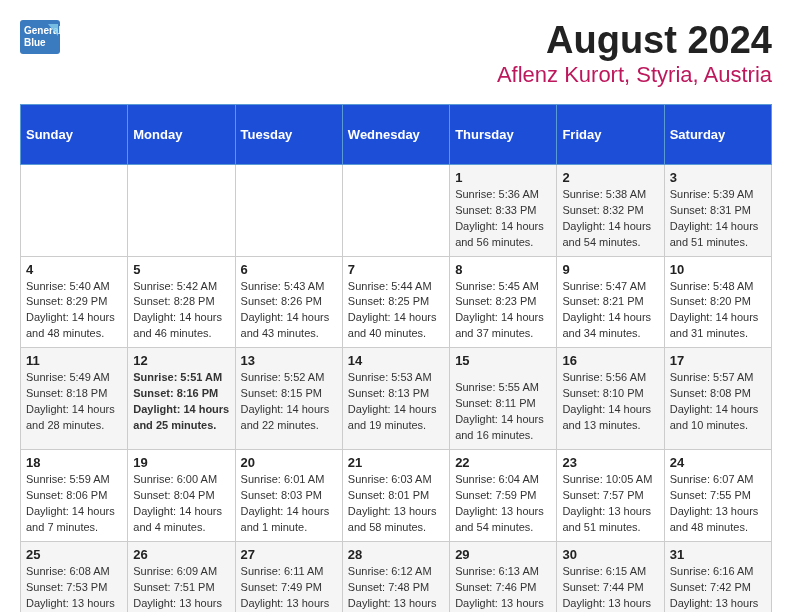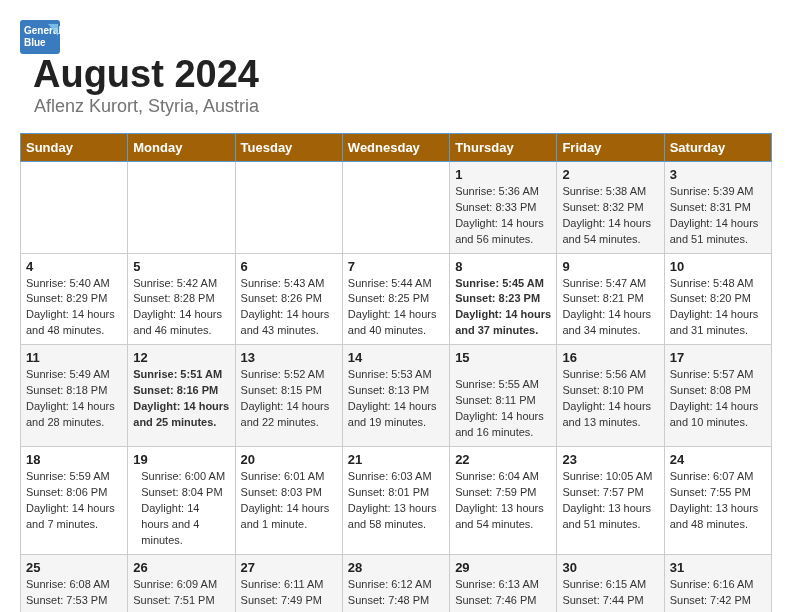--- a/index.html
+++ b/index.html
@@ -8,52 +8,51 @@
       background: #fff;
       width: 792px;
       min-height: 612px;
       padding: 20px;
     }
     .header {
       display: flex;
       align-items: flex-start;
       justify-content: space-between;
       margin-bottom: 16px;
-      flex-direction: column;
     }
     .logo {
       display: flex;
       flex-direction: column;
       align-items: flex-start;
     }
     .title-block {
       text-align: right;
     }
     .title-block h1 {
       font-size: 38px;
       font-weight: bold;
       color: #222;
       line-height: 1.1;
       margin-left: 13px;
     }
     .title-block h2 {
-      font-size: 18px;
+      font-size: 22px;
       font-weight: normal;
-      color: #737373;
+      color: #be185d;
     }
     table {
       width: 100%;
       border-collapse: collapse;
       font-size: 11.5px;
     }
     thead tr th {
-      background-color: #a16207;
+      background-color: #1d4ed8;
       color: #fff;
       text-align: left;
-      padding: 6px 5px;
+      padding: 22px 5px;
       font-size: 13px;
       font-weight: bold;
       border: 1px solid #5a9ad5;
     }
     tbody tr td {
       border: 1px solid #ccc;
       padding: 5px 5px;
       vertical-align: top;
       width: 107px;
       min-height: 80px;
@@ -155,21 +154,21 @@
 Daylight: 14 hours and 43 minutes.</div>
         </td>
         <td>
           <span class="day-num">7</span>
           <div class="day-info" style="white-space: pre-line;">Sunrise: 5:44 AM
 Sunset: 8:25 PM
 Daylight: 14 hours and 40 minutes.</div>
         </td>
         <td>
           <span class="day-num">8</span>
-          <div class="day-info" style="white-space: pre-line; font-weight: bold;">Sunrise: 5:45 AM
+          <div class="day-info" style="white-space: pre-line;">Sunrise: 5:45 AM
 Sunset: 8:23 PM
 Daylight: 14 hours and 37 minutes.</div>
         </td>
         <td>
           <span class="day-num">9</span>
           <div class="day-info" style="white-space: pre-line;">Sunrise: 5:47 AM
 Sunset: 8:21 PM
 Daylight: 14 hours and 34 minutes.</div>
         </td>
         <td>
@@ -225,21 +224,21 @@
       </tr>
       <tr>
         <td>
           <span class="day-num">18</span>
           <div class="day-info" style="white-space: pre-line;">Sunrise: 5:59 AM
 Sunset: 8:06 PM
 Daylight: 14 hours and 7 minutes.</div>
         </td>
         <td>
           <span class="day-num">19</span>
-          <div class="day-info" style="white-space: pre-line; margin-left: 8px;">Sunrise: 6:00 AM
+          <div class="day-info" style="white-space: pre-line;">Sunrise: 6:00 AM
 Sunset: 8:04 PM
 Daylight: 14 hours and 4 minutes.</div>
         </td>
         <td>
           <span class="day-num">20</span>
           <div class="day-info" style="white-space: pre-line;">Sunrise: 6:01 AM
 Sunset: 8:03 PM
 Daylight: 14 hours and 1 minute.</div>
         </td>
         <td>

